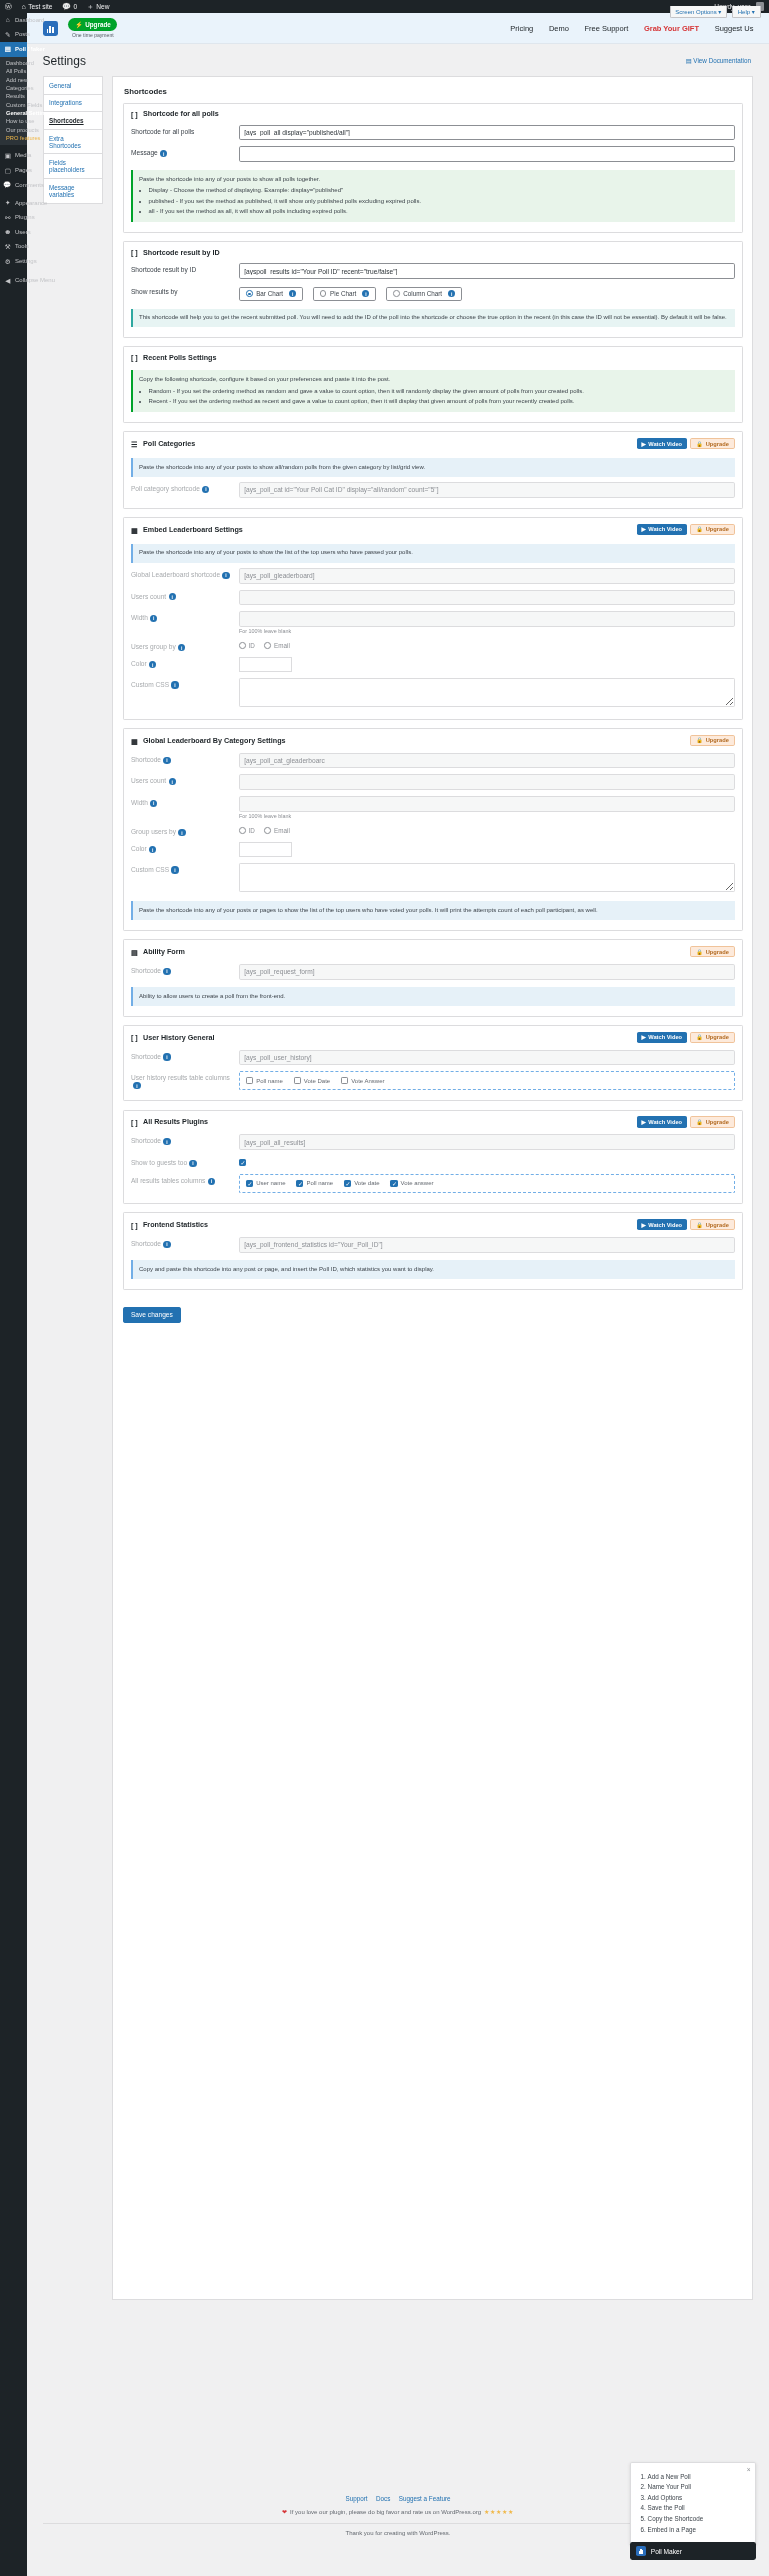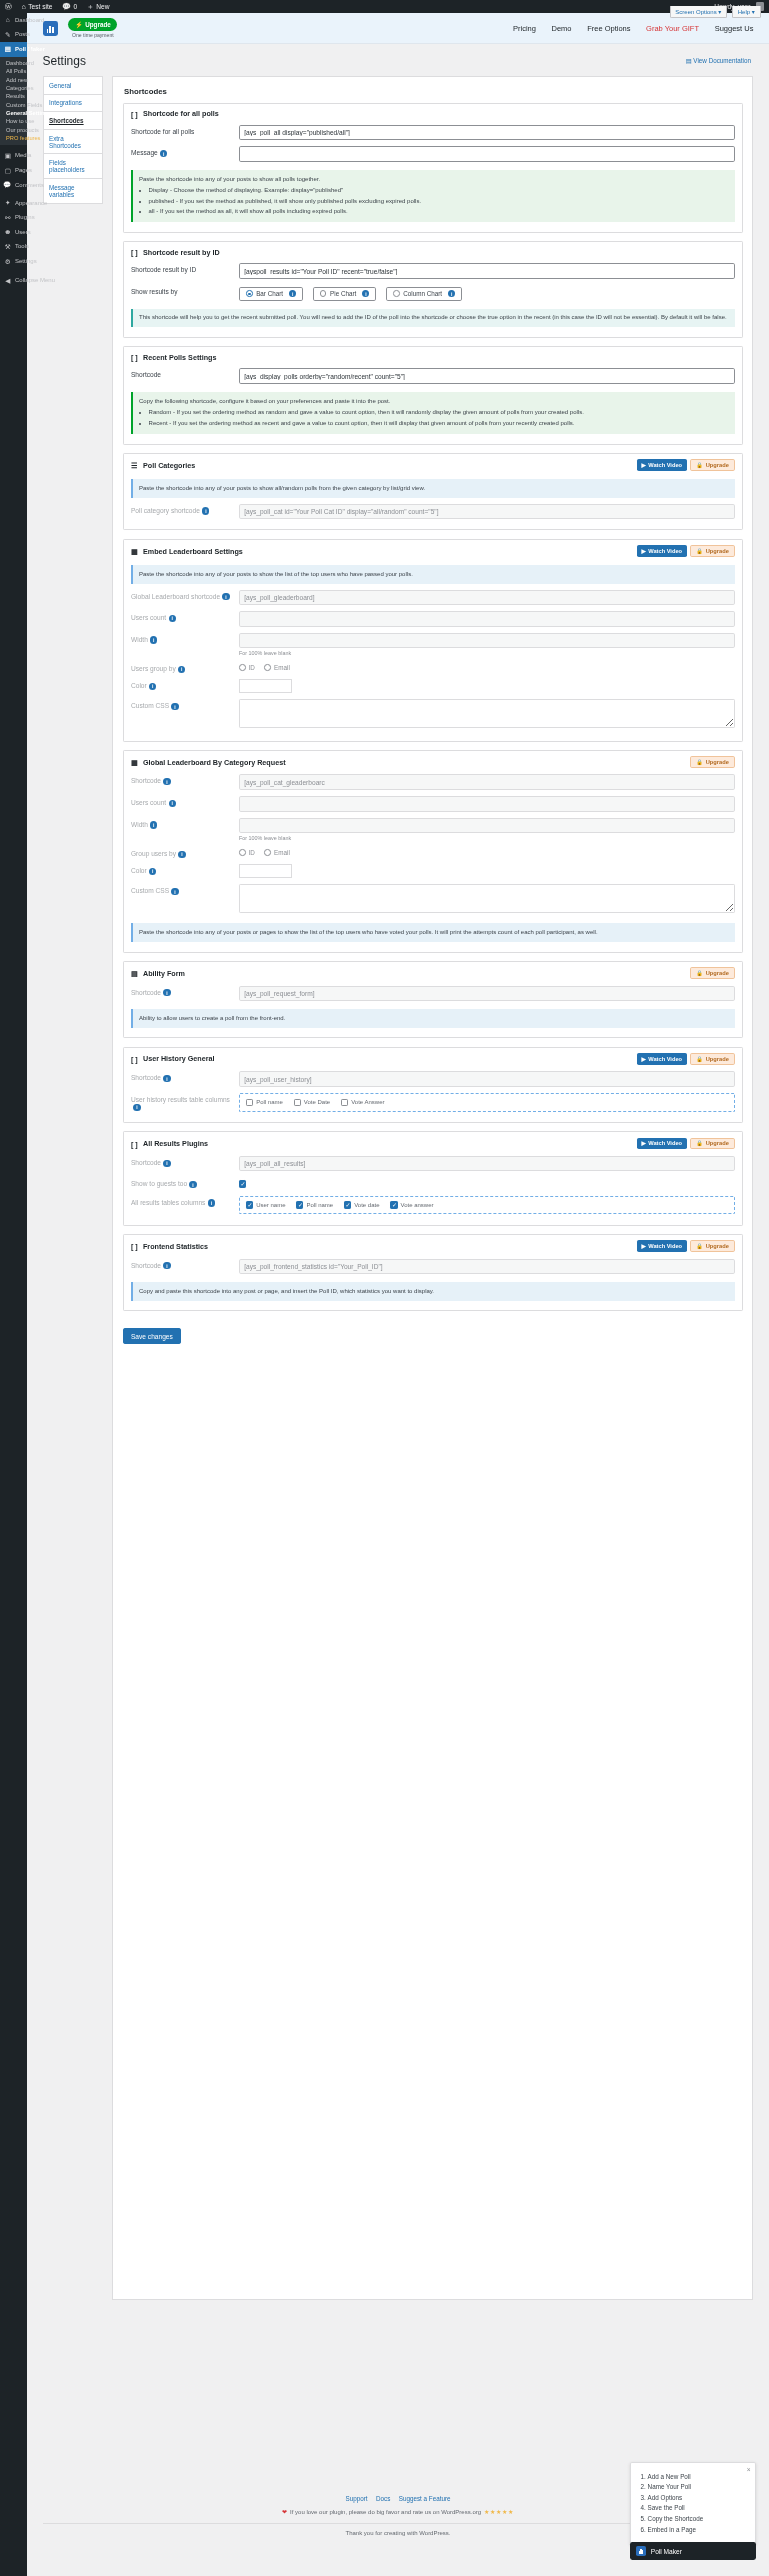--- a/index.html
+++ b/index.html
@@ -57,21 +57,21 @@
   .plugin-logo i { display:block; width:1.8px; background:#fff; }
   .plugin-logo i:nth-child(1){ height:4.2px;}
   .plugin-logo i:nth-child(2){ height:7.2px;}
   .plugin-logo i:nth-child(3){ height:5.4px;}
   .upgrade-pill {
     background:#00a32a; color:#fff; border-radius:7.8px; padding:2.4px 6.6px;
     font-size:6.3px; font-weight:bold; display:flex; align-items:center; gap:2.4px;
   }
   .upgrade-sub { font-size:5.1px; color:#50575e; text-align:center; margin-top:1.2px; }
   .plugin-nav { margin-left:auto; display:flex; align-items:center; gap:15.6px; font-size:7.5px; color:#1d2327; }
-  .plugin-nav .gift { color:#d63638; font-weight:normal; }
+  .plugin-nav .gift { color:#d63638; font-weight:bold; }
 
   
   .screen-opts { position:absolute; top:6px; right:8.4px; display:flex; gap:4.8px; z-index:60; }
   .so-btn {
     background:#f6f7f7; border:0.6px solid #c3c4c7; border-top:none;
     border-radius:0 0 1.8px 1.8px; font-size:6px; padding:1.8px 4.8px 2.4px; color:#2271b1;
   }
 
   
   .content { position:absolute; top:44px; left:27px; width:742px; padding:9.6px 15.6px 0 15.6px; }
@@ -295,21 +295,21 @@
   <div>
     <div class="upgrade-pill">
       <span>⚡</span>
       <span>Upgrade</span>
     </div>
     <div class="upgrade-sub">One time payment</div>
   </div>
   <div class="plugin-nav">
     <span>Pricing</span>
     <span>Demo</span>
-    <span>Free Options</span>
+    <span>Free Support</span>
     <span class="gift">Grab Your GIFT</span>
     <span>Suggest Us</span>
   </div>
 </div>
 
 <div class="content">
   <h1 class="page-title">Settings</h1>
   <div class="docs-link">
     <span>▤</span>
     <span>View Documentation</span>
@@ -384,24 +384,20 @@
           </div>
         </div>
         <div class="notice teal">This shortcode will help you to get the recent submitted poll. You will need to add the ID of the poll into the shortcode or choose the true option in the recent (in this case the ID will not be essential). By default it will be false.</div>
       </div>
 
       
       <div class="card">
         <div class="card-head">
           <span class="ci">[ ]</span>
           <span>Recent Polls Settings</span>
-        </div>
-        <div class="row">
-          <div class="lbl">Shortcode</div>
-          <div class="fld"><input class="txt" readonly="" value="[ays_display_polls orderby=&quot;random/recent&quot; count=&quot;5&quot;]" style=""></div>
         </div>
         <div class="notice">
           <div>Copy the following shortcode, configure it based on your preferences and paste it into the post.</div>
           <ul>
             <li>Random - If you set the ordering method as random and gave a value to count option, then it will randomly display the given amount of polls from your created polls.</li>
             <li>Recent - If you set the ordering method as recent and gave a value to count option, then it will display that given amount of polls from your recently created polls.</li>
           </ul>
         </div>
       </div>
 
@@ -488,21 +484,21 @@
         <div class="row">
           <div class="lbl dim"><span>Custom CSS</span><span class="info-i">i</span></div>
           <div class="fld"><textarea class="ta" style=""></textarea></div>
         </div>
       </div>
 
       
       <div class="card">
         <div class="card-head">
           <span class="ci">▦</span>
-          <span>Global Leaderboard By Category Request</span>
+          <span>Global Leaderboard By Category Settings</span>
           <div class="badges">
             <div class="badge upgrade">
                 <span>🔒</span>
                 <span>Upgrade</span>
               </div>
           </div>
         </div>
         <div class="row">
           <div class="lbl dim"><span>Shortcode</span><span class="info-i">i</span></div>
           <div class="fld">

